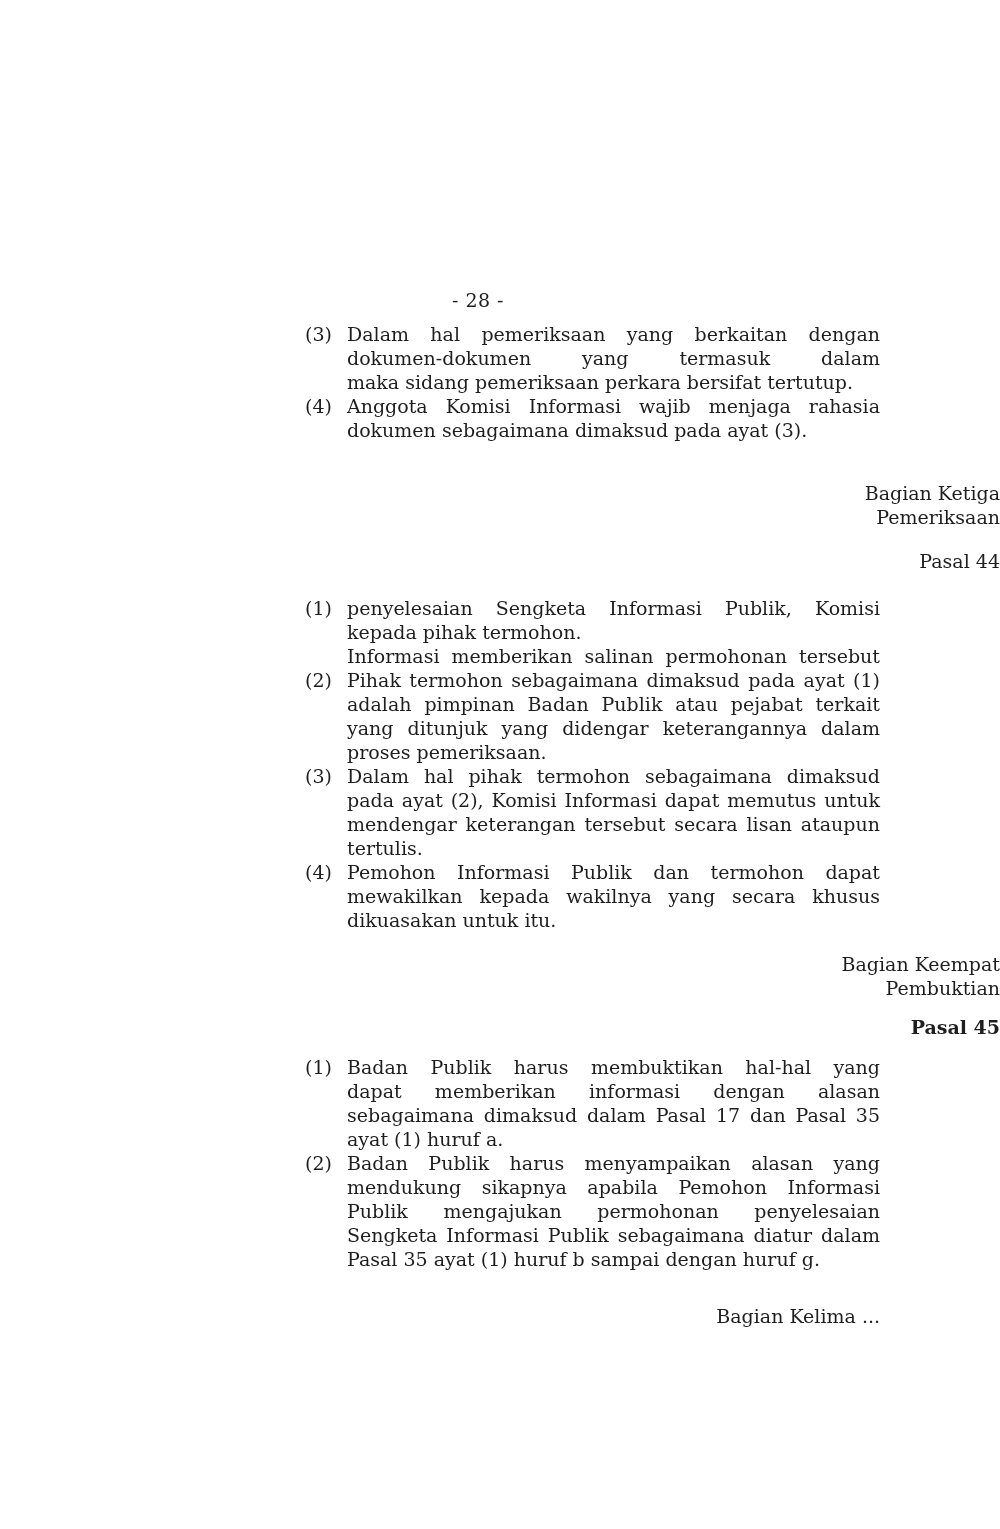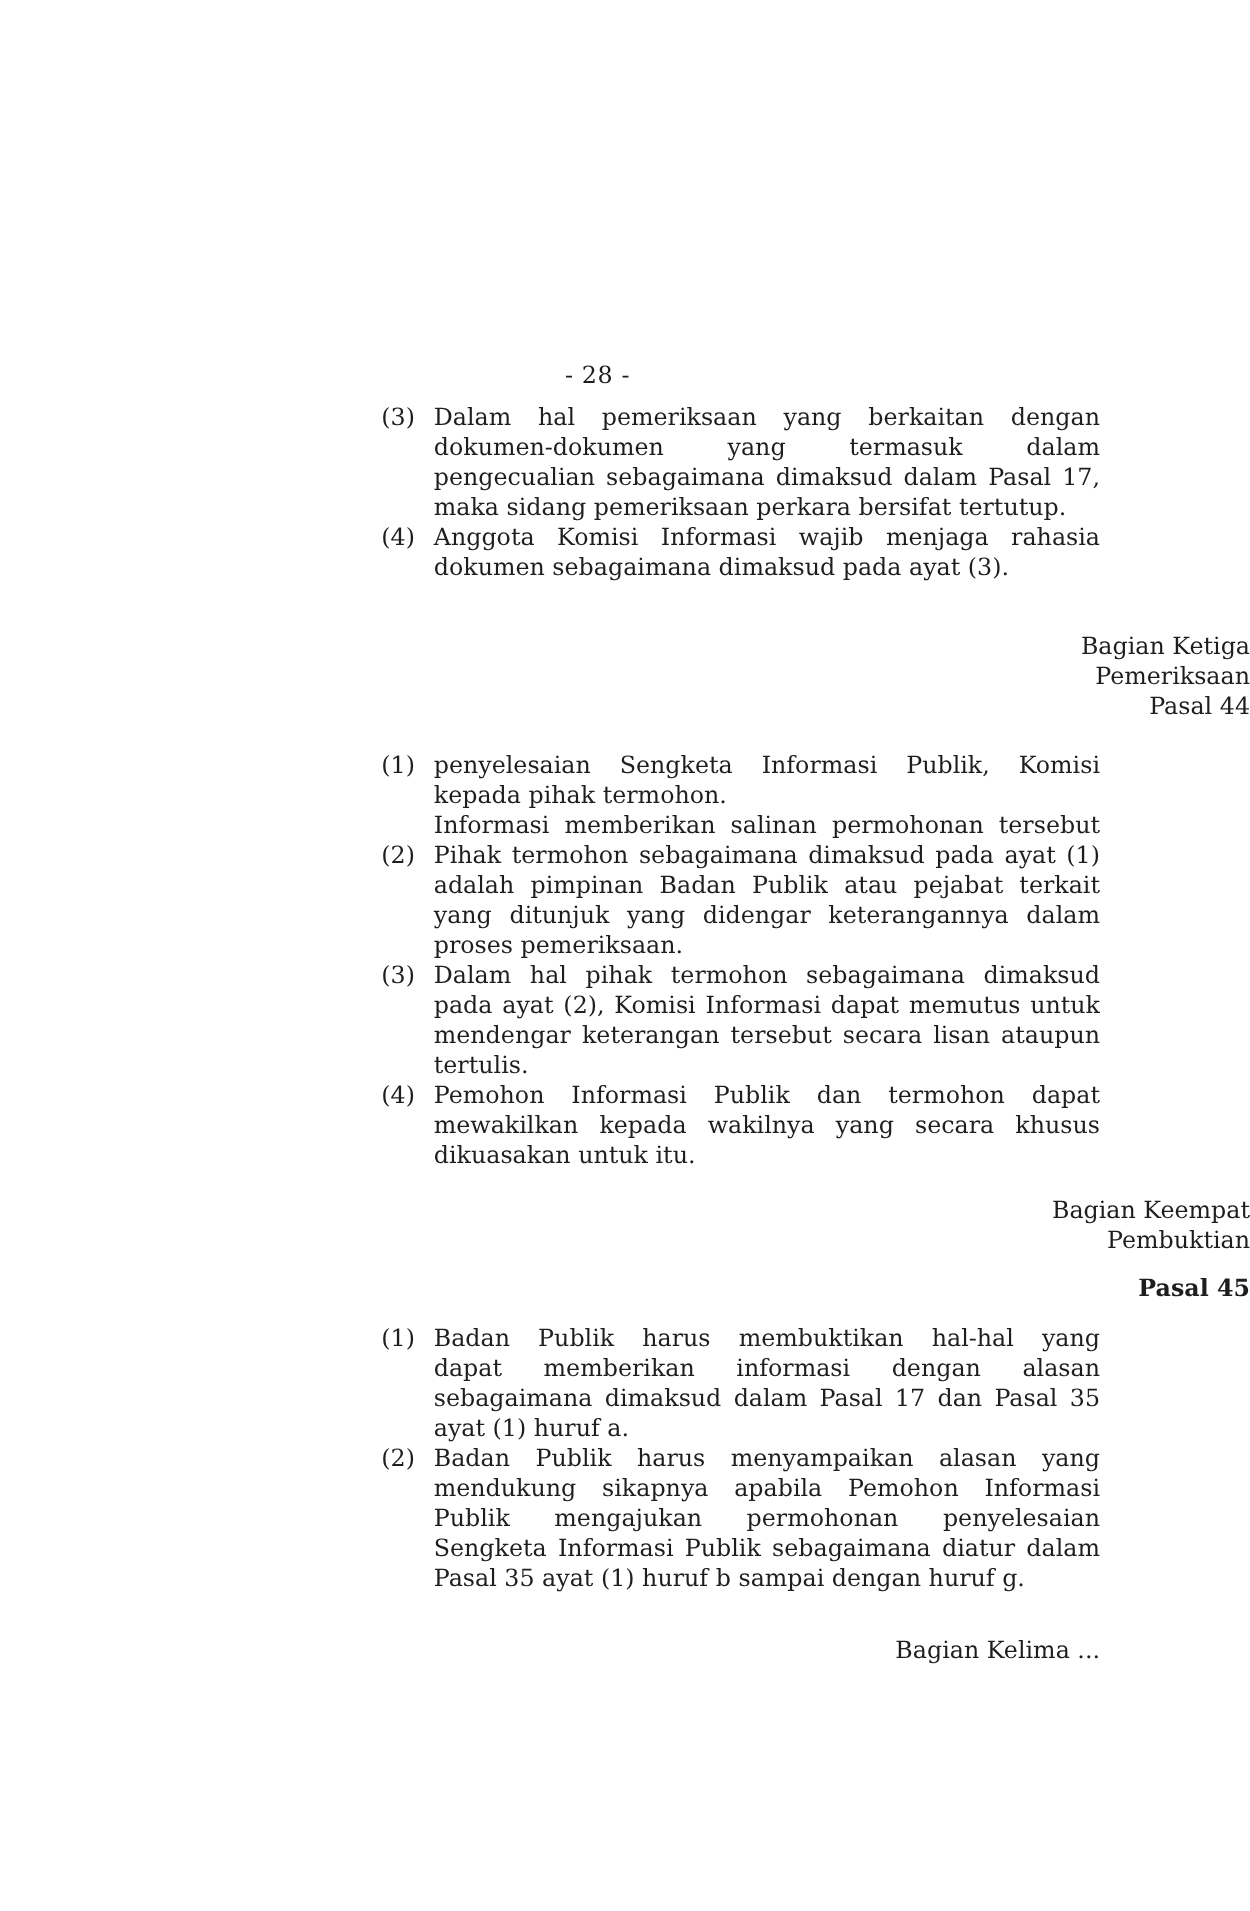--- a/index.html
+++ b/index.html
@@ -52,21 +52,21 @@
     text-align-last: left;
   }
   
   .center-heading {
     margin-left: -305px;
     margin-right: -120px;
     text-align: right;
   }
   .mt-intro   { margin-top: 10px; }
   .mt-bagian3 { margin-top: 39px; }
-  .mt-pasal44 { }
+  .mt-pasal44 { margin-top: 20px; }
   .mt-items44 { margin-top: 23px; }
   .mt-bagian4 { margin-top: 20px; }
   .mt-pasal45 { margin-top: 15px; font-weight: bold; }
   .mt-items45 { margin-top: 16px; }
   .footer-note {
     margin-top: 33px;
     text-align: right;
   }
 </style>
 </head>
@@ -76,21 +76,20 @@
 
   <div class="pagenum">- 28 -</div>
 
   <div class="content">
 
     <div class="item mt-intro">
       <span class="marker">(3)</span>
       <span class="itext">
         <span class="ln">Dalam hal pemeriksaan yang berkaitan dengan</span>
         <span class="ln">dokumen-dokumen yang termasuk dalam</span>
-        <span class="ln">pengecualian sebagaimana dimaksud dalam Pasal 17,</span>
         <span class="ln last">maka sidang pemeriksaan perkara bersifat tertutup.</span>
       </span>
     </div>
 
     <div class="item">
       <span class="marker">(4)</span>
       <span class="itext">
         <span class="ln">Anggota Komisi Informasi wajib menjaga rahasia</span>
         <span class="ln last">dokumen sebagaimana dimaksud pada ayat (3).</span>
       </span>

